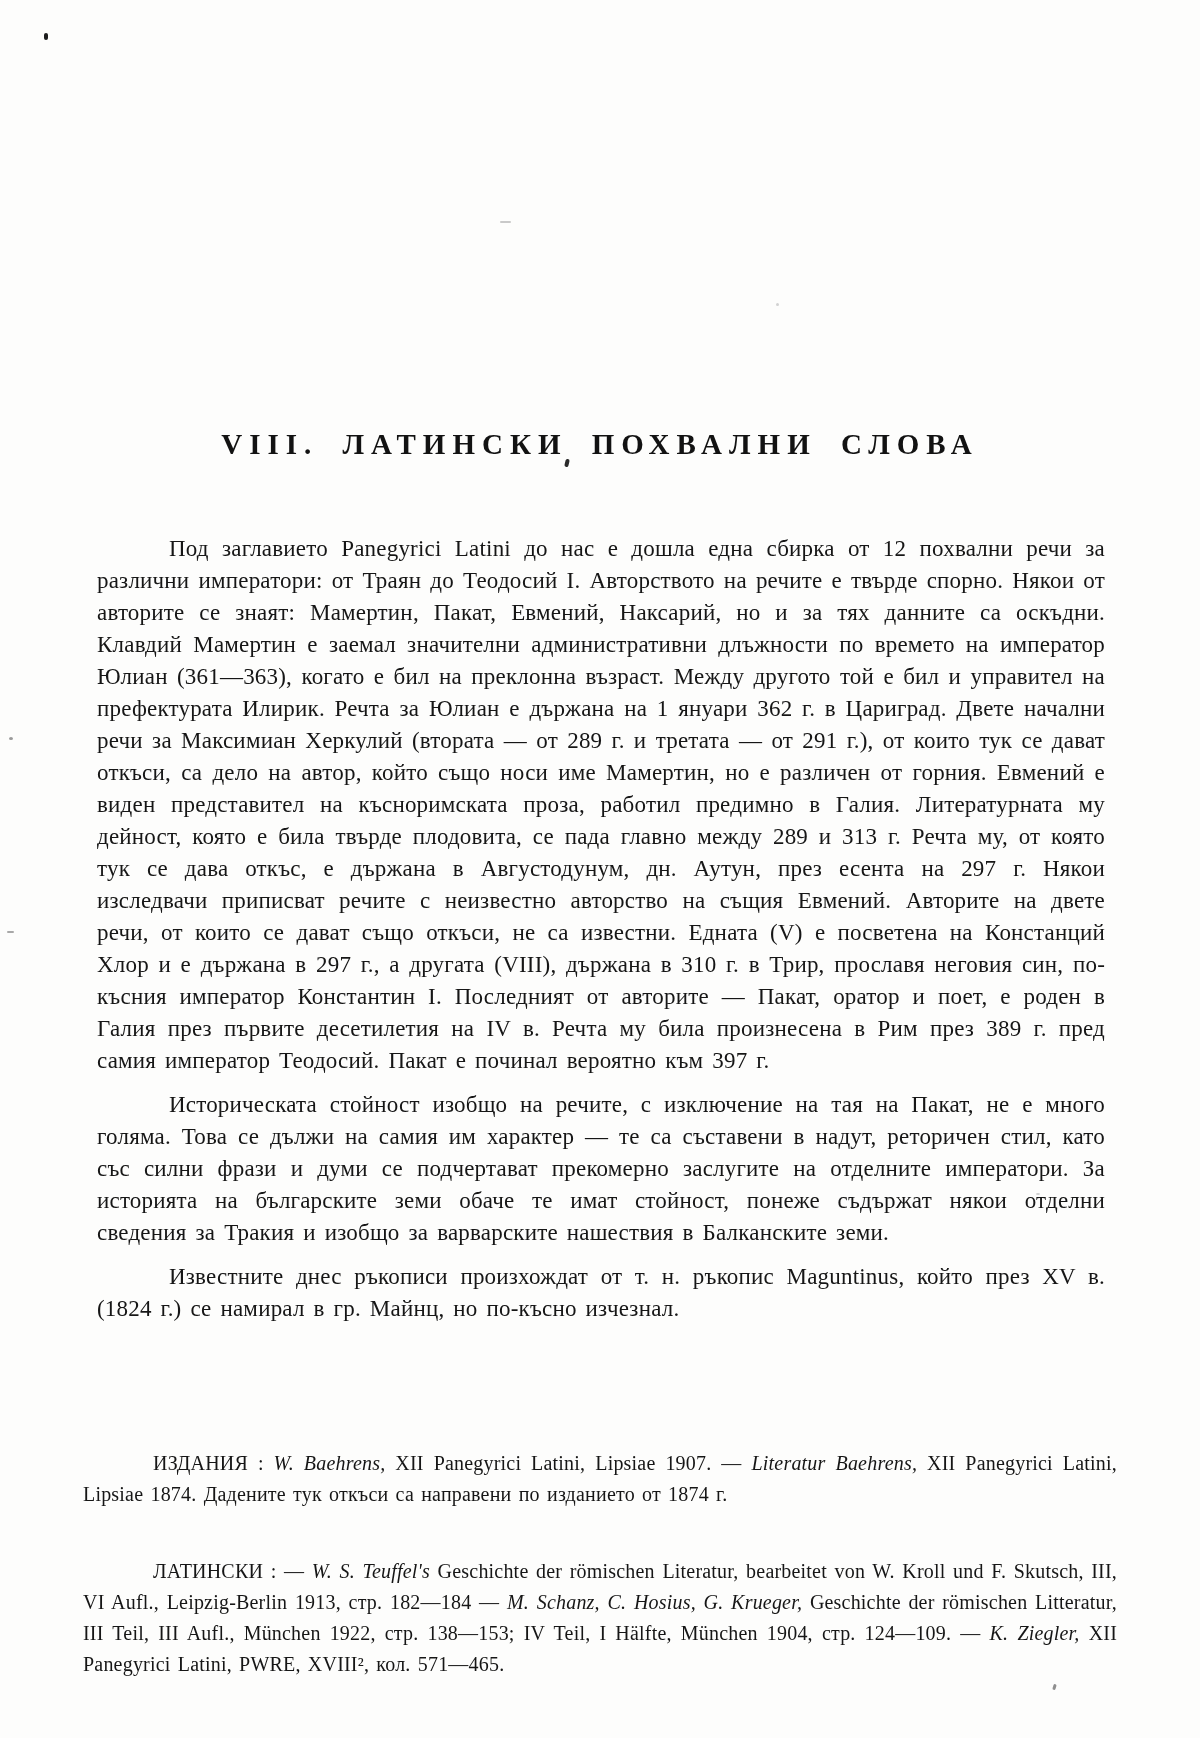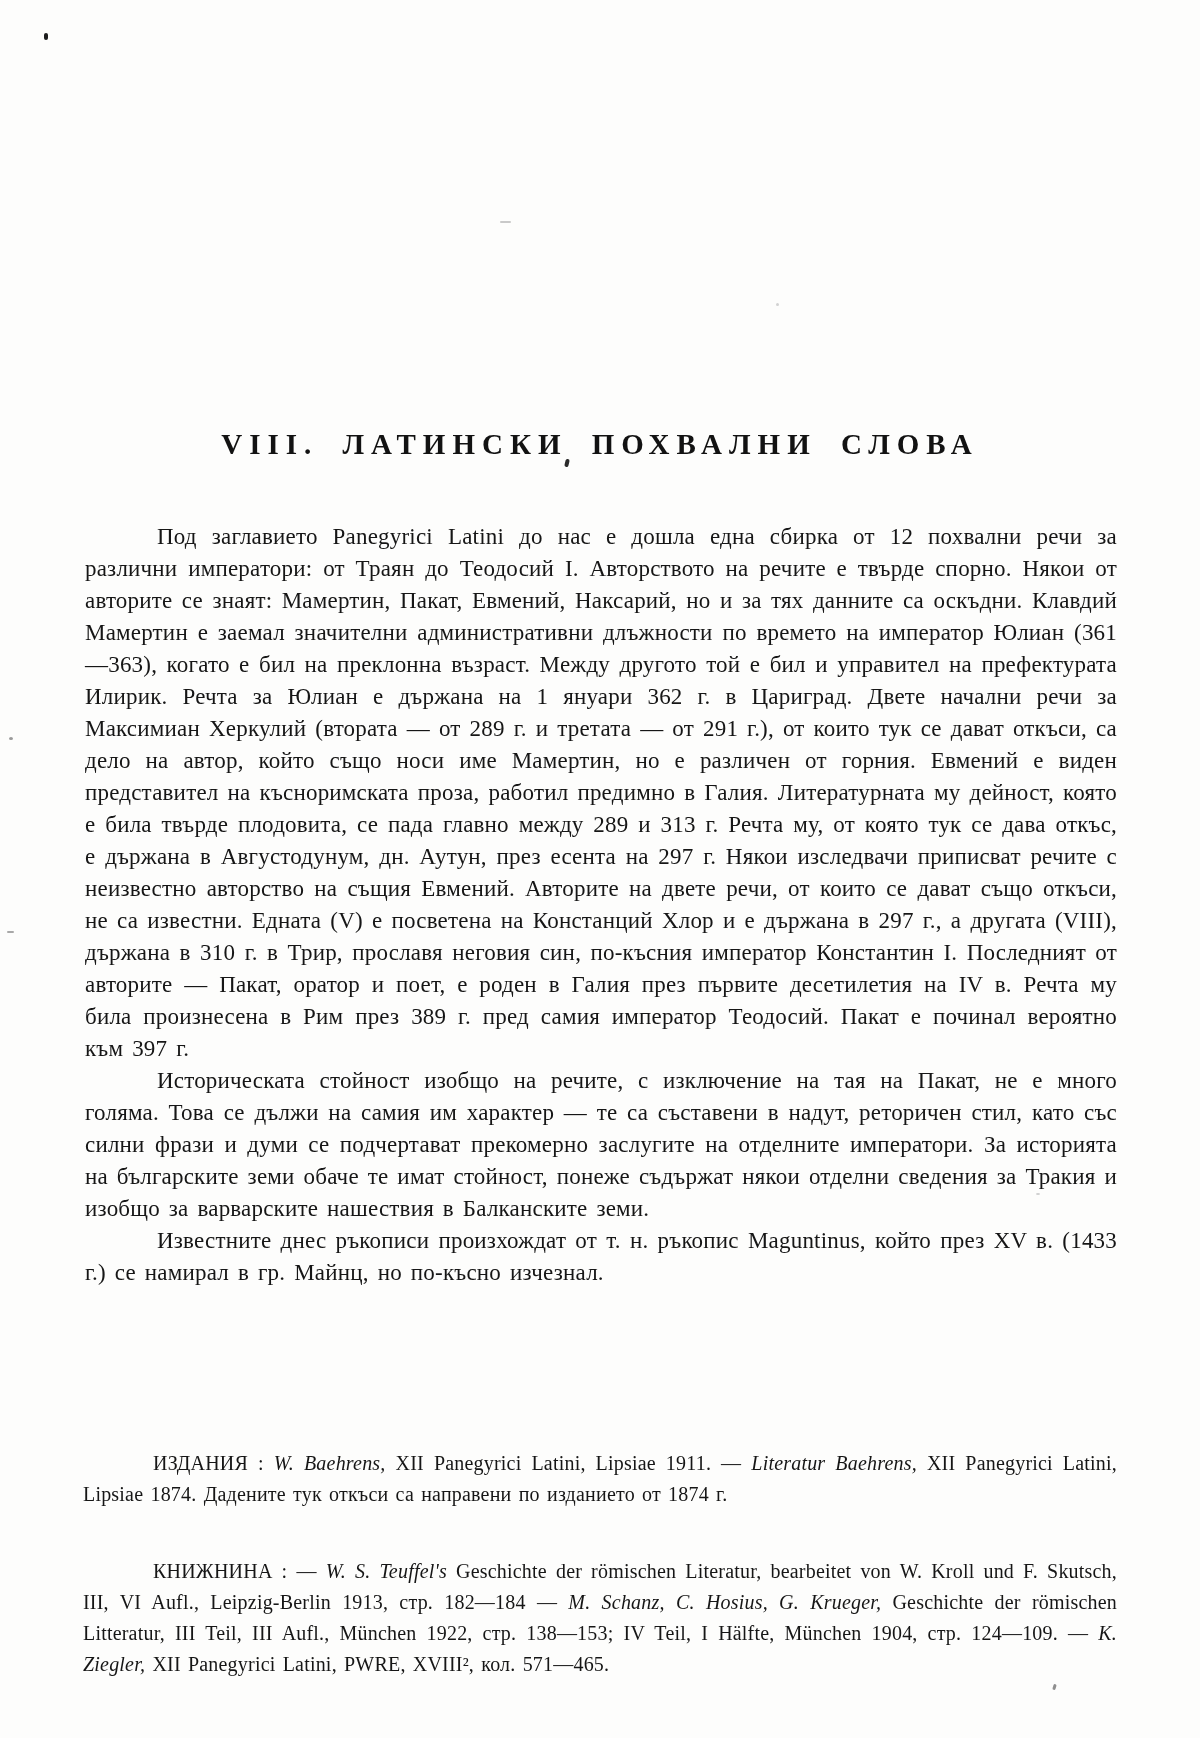--- a/index.html
+++ b/index.html
@@ -37,21 +37,21 @@
     left: 85px;
     top: 521px;
     width: 1032px;
     font-size: 23px;
     line-height: 32px;
     text-align: justify;
     letter-spacing: 0.2px;
     word-spacing: 3px;
   }
   .para {
-    margin: 0;
+    margin: 12px;
     text-indent: 72px;
   }
   
   .apparatus {
     position: absolute;
     left: 83px;
     width: 1034px;
     margin: 0;
     font-size: 20px;
     line-height: 31px;
@@ -83,33 +83,33 @@
 
 <div class="page">
 
   <h1 class="title">VIII. ЛАТИНСКИ ПОХВАЛНИ СЛОВА</h1>
 
   <span class="artifact a-ornament"></span>
 
   <div class="body-text">
     <p class="para">Под заглавието Panegyrici Latini до нас е дошла една сбирка от 12 похвални речи за различни императори: от Траян до Теодосий I. Авторството на речите е твърде спорно. Някои от авторите се знаят: Мамертин, Пакат, Евмений, Наксарий, но и за тях данните са оскъдни. Клавдий Мамертин е заемал значителни административни длъжности по времето на император Юлиан (361—363), когато е бил на преклонна възраст. Между другото той е бил и управител на префектурата Илирик. Речта за Юлиан е държана на 1 януари 362 г. в Цариград. Двете начални речи за Максимиан Херкулий (втората — от 289 г. и третата — от 291 г.), от които тук се дават откъси, са дело на автор, който също носи име Мамертин, но е различен от горния. Евмений е виден представител на късноримската проза, работил предимно в Галия. Литературната му дейност, която е била твърде плодовита, се пада главно между 289 и 313 г. Речта му, от която тук се дава откъс, е държана в Августодунум, дн. Аутун, през есента на 297 г. Някои изследвачи приписват речите с неизвестно авторство на същия Евмений. Авторите на двете речи, от които се дават също откъси, не са известни. Едната (V) е посветена на Констанций Хлор и е държана в 297 г., а другата (VIII), държана в 310 г. в Трир, прославя неговия син, по-късния император Константин I. Последният от авторите — Пакат, оратор и поет, е роден в Галия през първите десетилетия на IV в. Речта му била произнесена в Рим през 389 г. пред самия император Теодосий. Пакат е починал вероятно към 397 г.</p>
     <p class="para">Историческата стойност изобщо на речите, с изключение на тая на Пакат, не е много голяма. Това се дължи на самия им характер — те са съставени в надут, реторичен стил, като със силни фрази и думи се подчертават прекомерно заслугите на отделните императори. За историята на българските земи обаче те имат стойност, понеже съдържат някои отделни сведения за Тракия и изобщо за варварските нашествия в Балканските земи.</p>
-    <p class="para">Известните днес ръкописи произхождат от т. н. ръкопис Maguntinus, който през XV в. (1433 г.) се намирал в гр. Майнц, но по-късно изчезнал.</p>
+    <p class="para">Известните днес ръкописи произхождат от т. н. ръкопис Maguntinus, който през XV в. (1824 г.) се намирал в гр. Майнц, но по-късно изчезнал.</p>
   </div>
 
   <p class="apparatus editions">
     <span class="seg-label">ИЗДАНИЯ :</span>
     <span class="it">W. Baehrens,</span>
-    <span>XII Panegyrici Latini, Lipsiae 1911. —</span>
+    <span>XII Panegyrici Latini, Lipsiae 1907. —</span>
     <span class="it">Literatur Baehrens,</span>
     <span>XII Panegyrici Latini, Lipsiae 1874. Дадените тук откъси са направени по изданието от 1874 г.</span>
   </p>
 
   <p class="apparatus bibliography">
-    <span class="seg-label">КНИЖНИНА : —</span>
+    <span class="seg-label">ЛАТИНСКИ : —</span>
     <span class="it">W. S. Teuffel's</span>
     <span>Geschichte der römischen Literatur, bearbeitet von W. Kroll und F. Skutsch, III, VI Aufl., Leipzig-Berlin 1913, стр. 182—184 —</span>
     <span class="it">M. Schanz, C. Hosius, G. Krueger,</span>
     <span>Geschichte der römischen Litteratur, III Teil, III Aufl., München 1922, стр. 138—153; IV Teil, I Hälfte, München 1904, стр. 124—109. —</span>
     <span class="it">K. Ziegler,</span>
     <span>XII Panegyrici Latini, PWRE, XVIII², кол. 571—465.</span>
   </p>
 
   <span class="artifact a-topleft"></span>
   <span class="artifact a-dash"></span>

